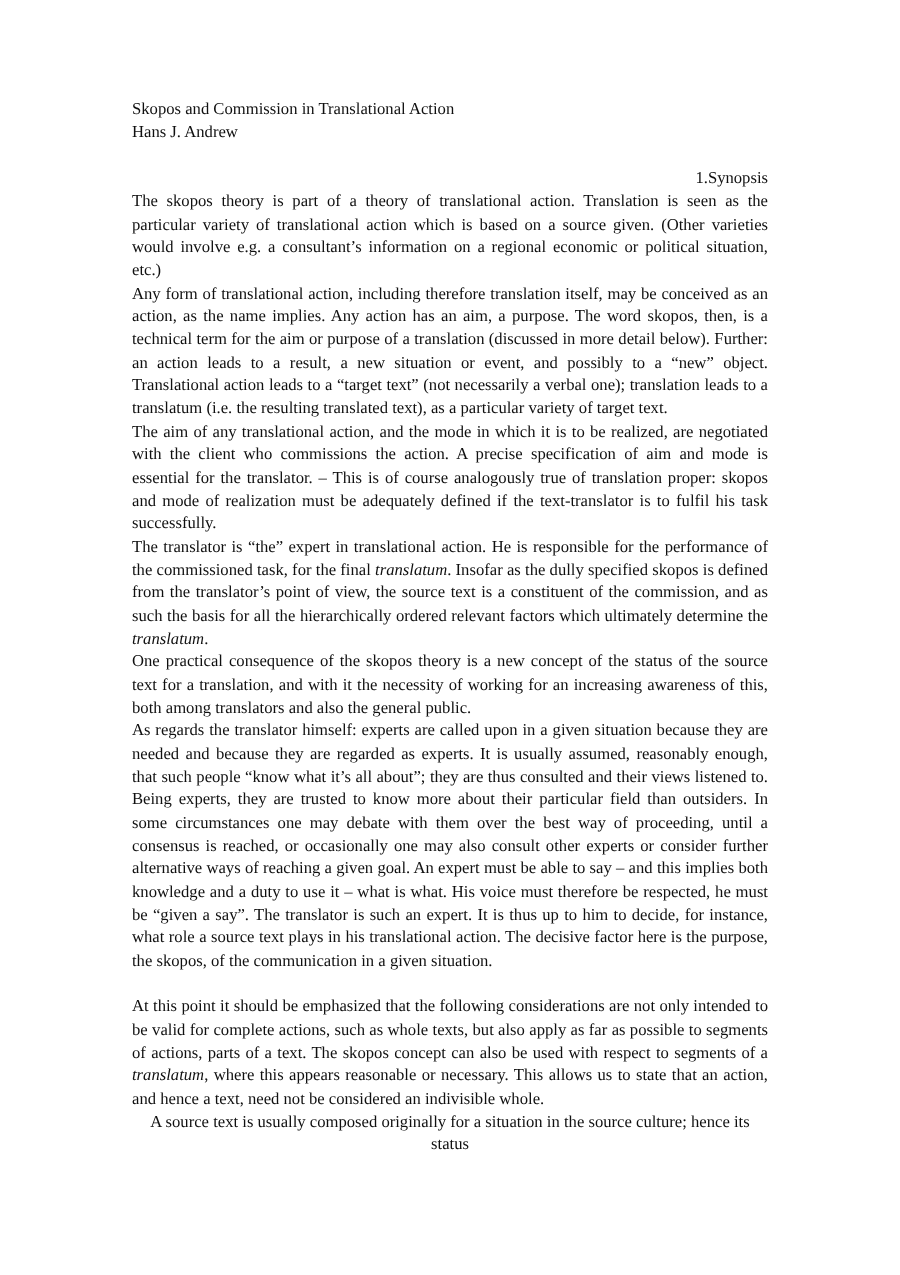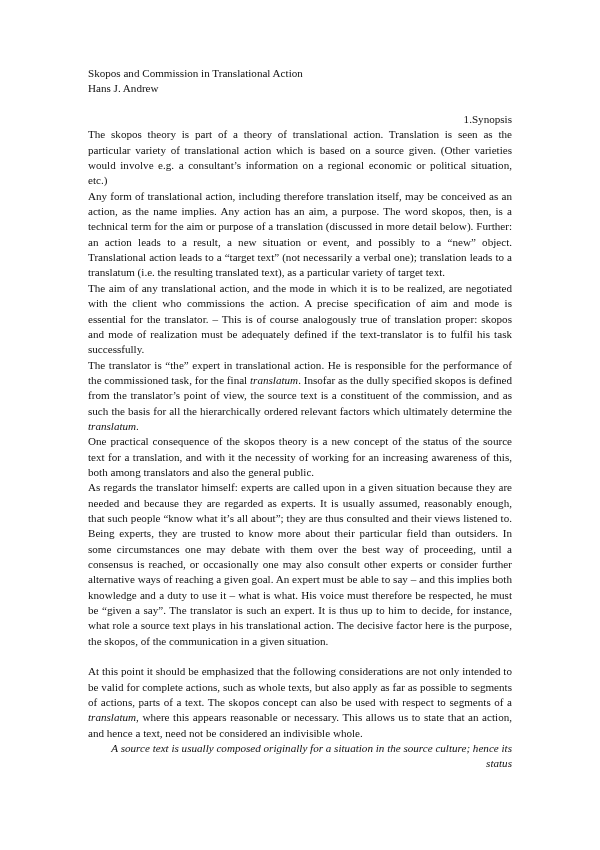--- a/index.html
+++ b/index.html
@@ -51,22 +51,21 @@
   p.para {
     margin: 0;
     font-size: 11.1px;
     line-height: 15.35px;
     text-align: justify;
     text-justify: inter-word;
     hyphens: none;
     -webkit-hyphens: none;
   }
   p.para.last-left {
-    text-align: right;
-    font-style: italic;
+    text-align: center;
   }
   i, .ital {
     font-style: italic;
   }
 </style>
 </head>
 <body>
 
 <div class="page">
   <div class="doc-body">

